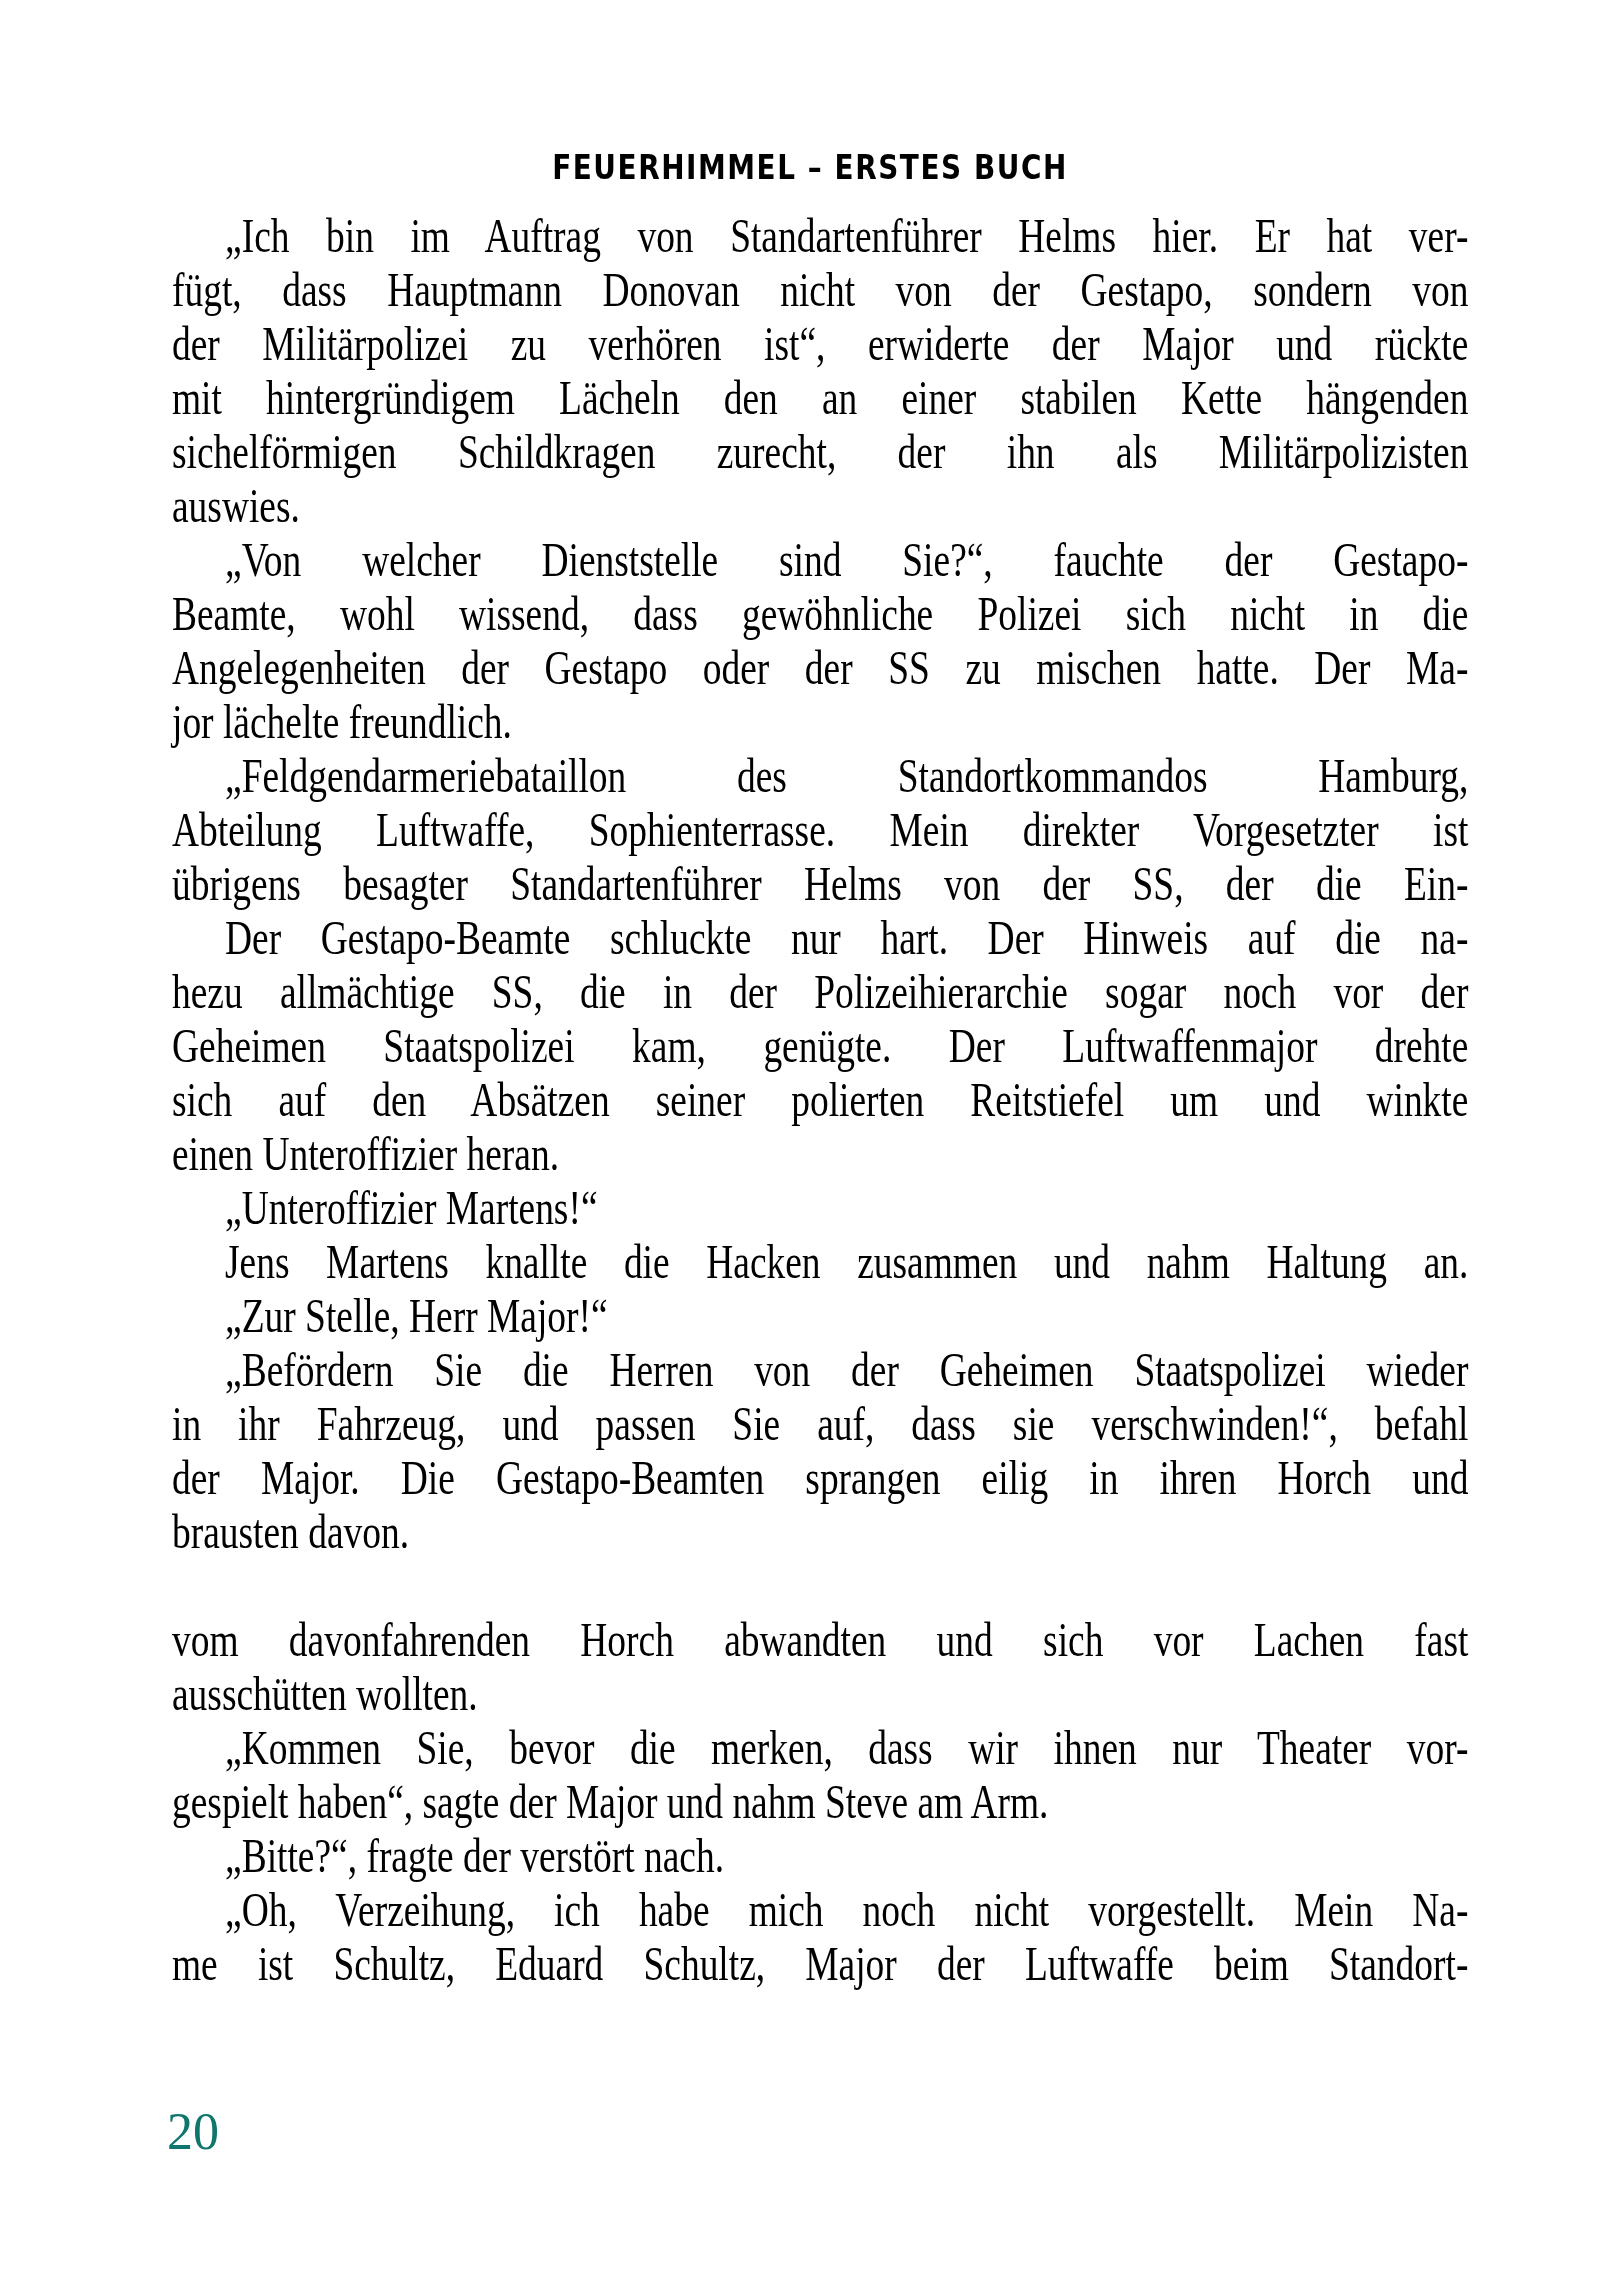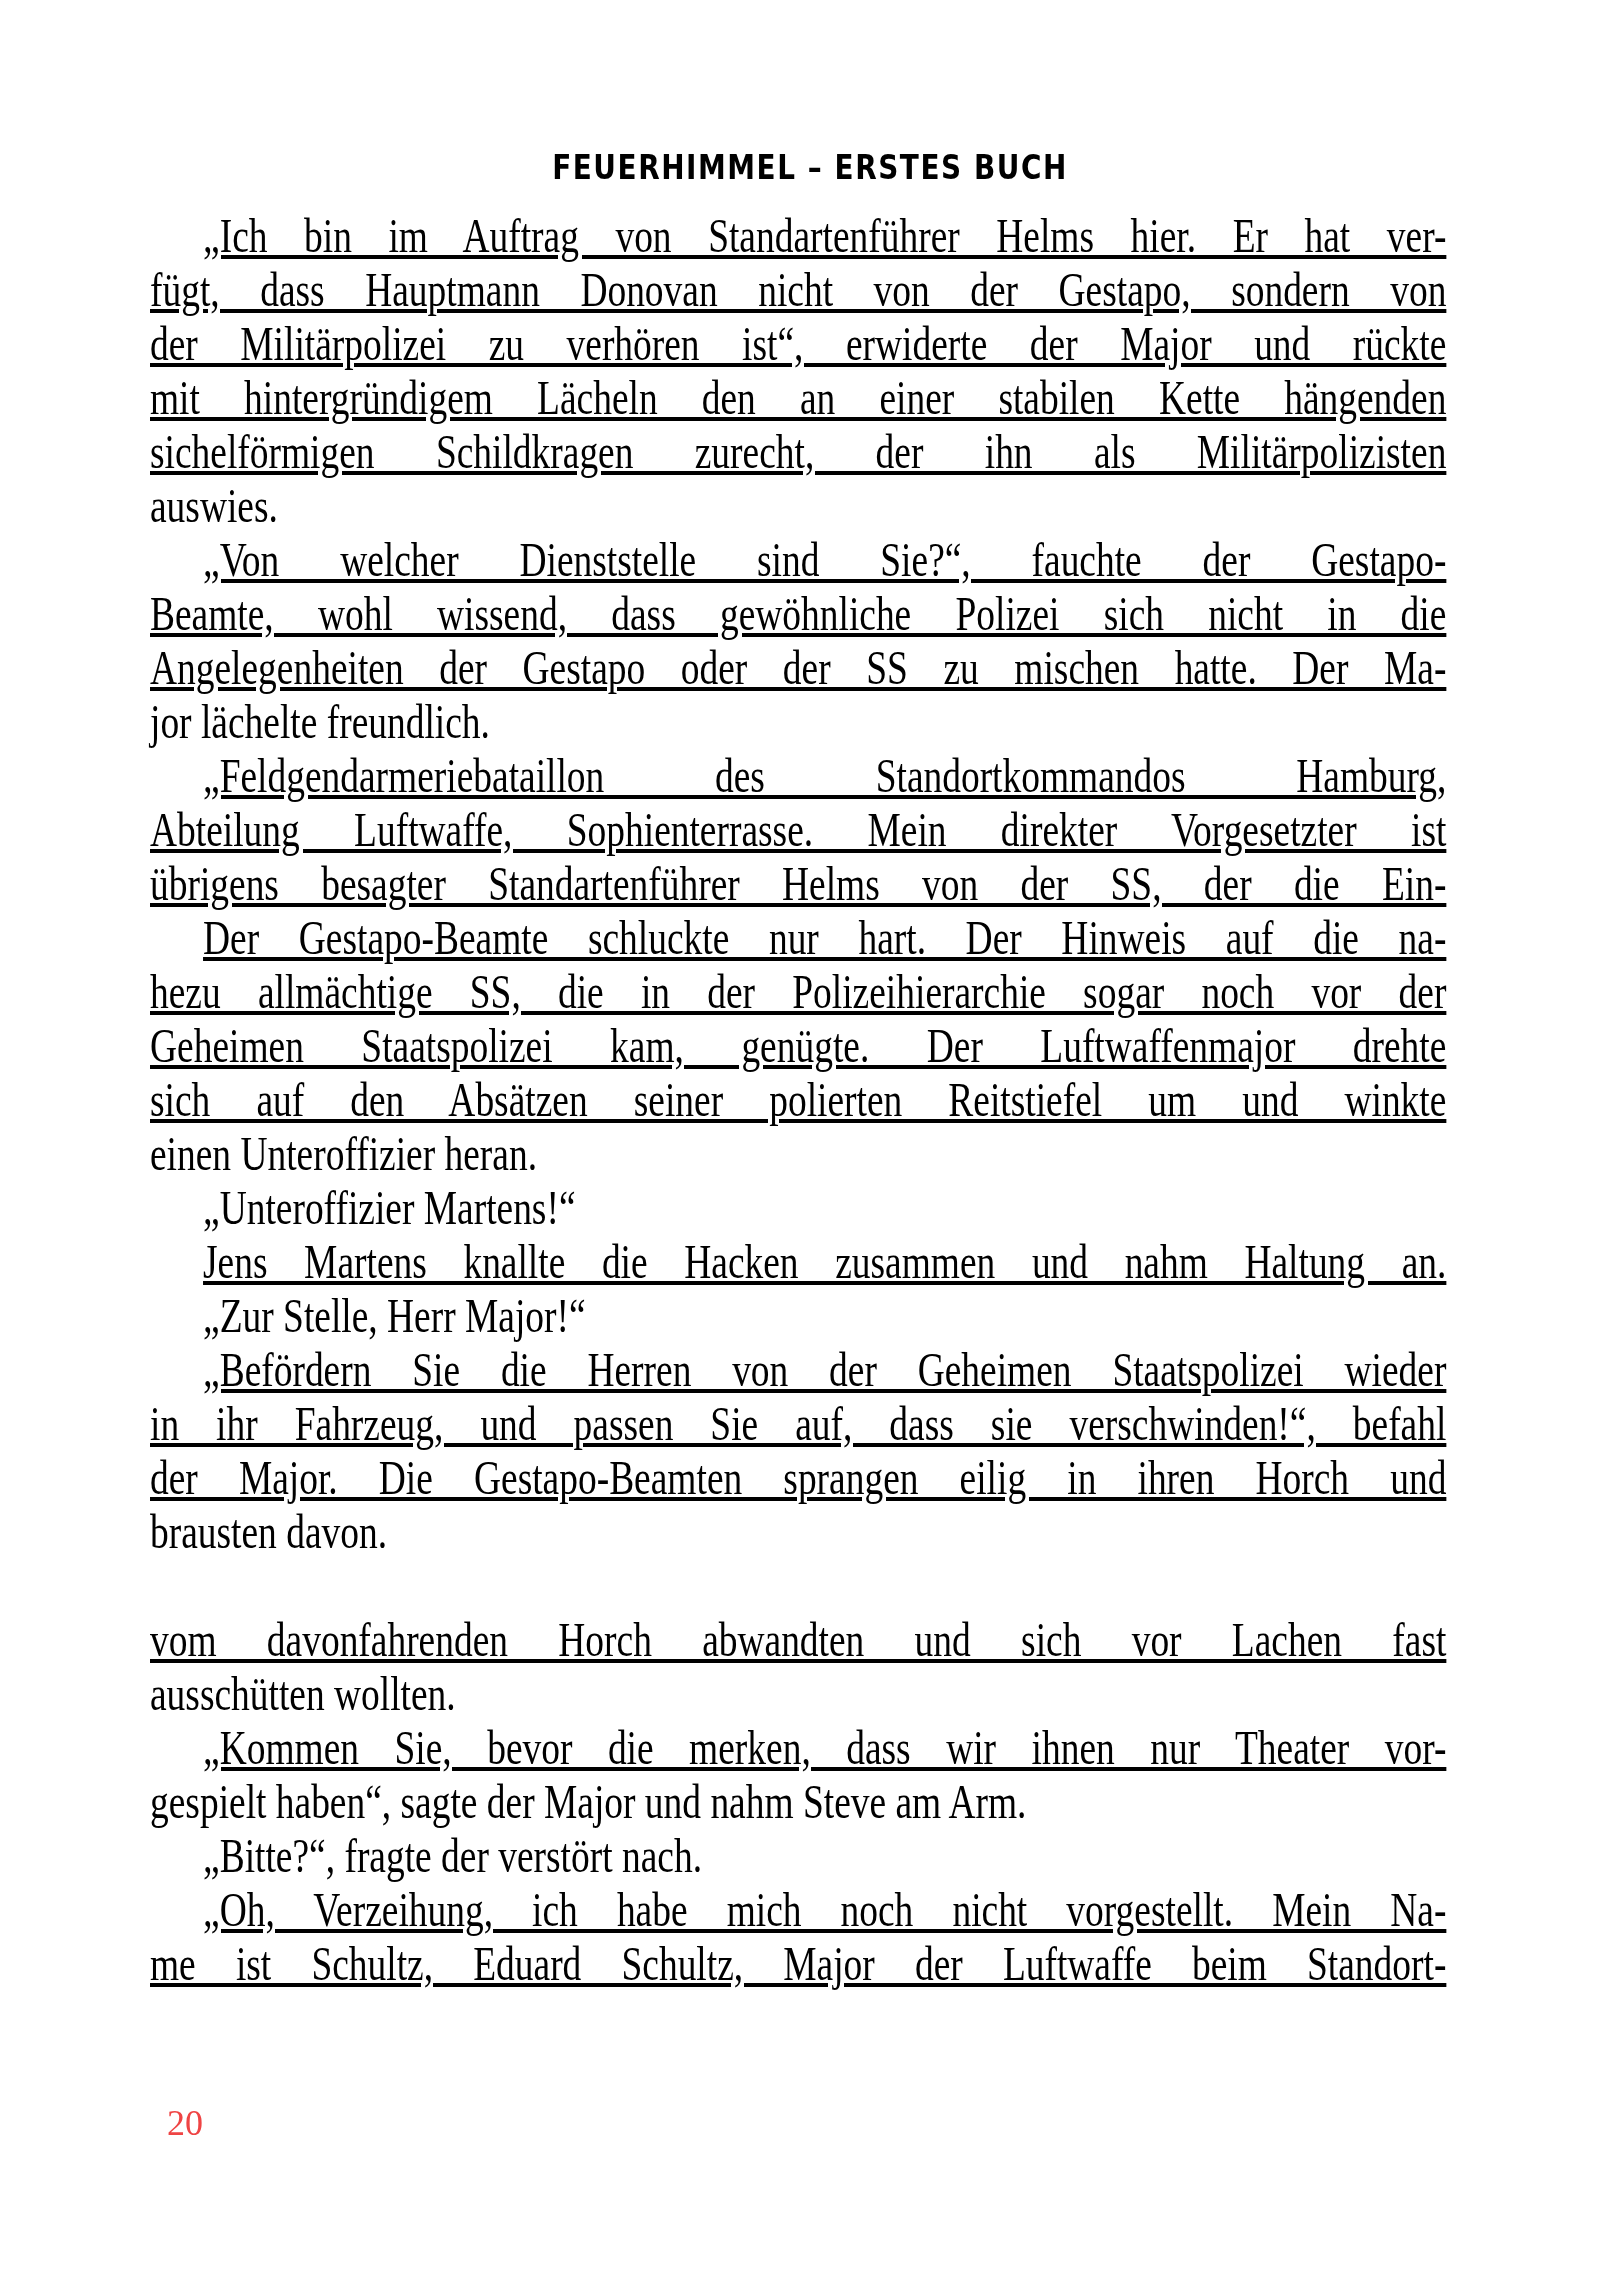--- a/index.html
+++ b/index.html
@@ -4,35 +4,35 @@
 <style>
   html, body { margin: 0; padding: 0; background: #ffffff; }
   body { width: 1620px; height: 2295px; position: relative; overflow: hidden; }
   .page { position: absolute; left: 0; top: 0; width: 1404px; height: 2295px; background: #fff; }
   .header {
     position: absolute; left: 0; top: 147px; width: 1620px; text-align: center;
     font-family: "DejaVu Sans", sans-serif; font-weight: bold; font-size: 34px;
     letter-spacing: 1.9px; color: #000; transform: scaleX(0.82); transform-origin: 50% 0;
   }
   .text {
-    position: absolute; left: 150px; top: 209px; width: 1296px; text-decoration: underline;
+    position: absolute; left: 172px; top: 209px; width: 1296px;
   }
   .line {
     height: 54px; line-height: 54px; white-space: nowrap;
     font-family: "Liberation Serif", serif; font-size: 48px; color: #000;
     display: block; position: relative; overflow: visible;
   }
   .line .inner { display: inline-block; transform-origin: 0 50%; }
   .line.justify .inner { display: block; text-align: justify; text-align-last: justify; width: 1296px; }
   .line.indent .inner { padding-left: 53px; }
   .line.justify.indent .inner { width: 1244px; }
   .blank { height: 54px; }
   .pagenum {
     position: absolute; left: 167px; top: 2102px;
-    font-family: "Liberation Serif", serif; font-size: 36px; color: #ef4444;
+    font-family: "Liberation Serif", serif; font-size: 52px; color: #0f766e;
   }
 </style>
 </head>
 <body>
 
 <div class="page">
   <div class="header">FEUERHIMMEL – ERSTES BUCH</div>
   <div class="text" id="body-text">
       <div class="line indent justify">
         <span class="inner" style="display: block; width: 1594px; text-align: justify; padding-left: 68px; transform: scaleX(0.78); transform-origin: 0px 50%;">„Ich bin im Auftrag von Standartenführer Helms hier. Er hat ver-</span>

